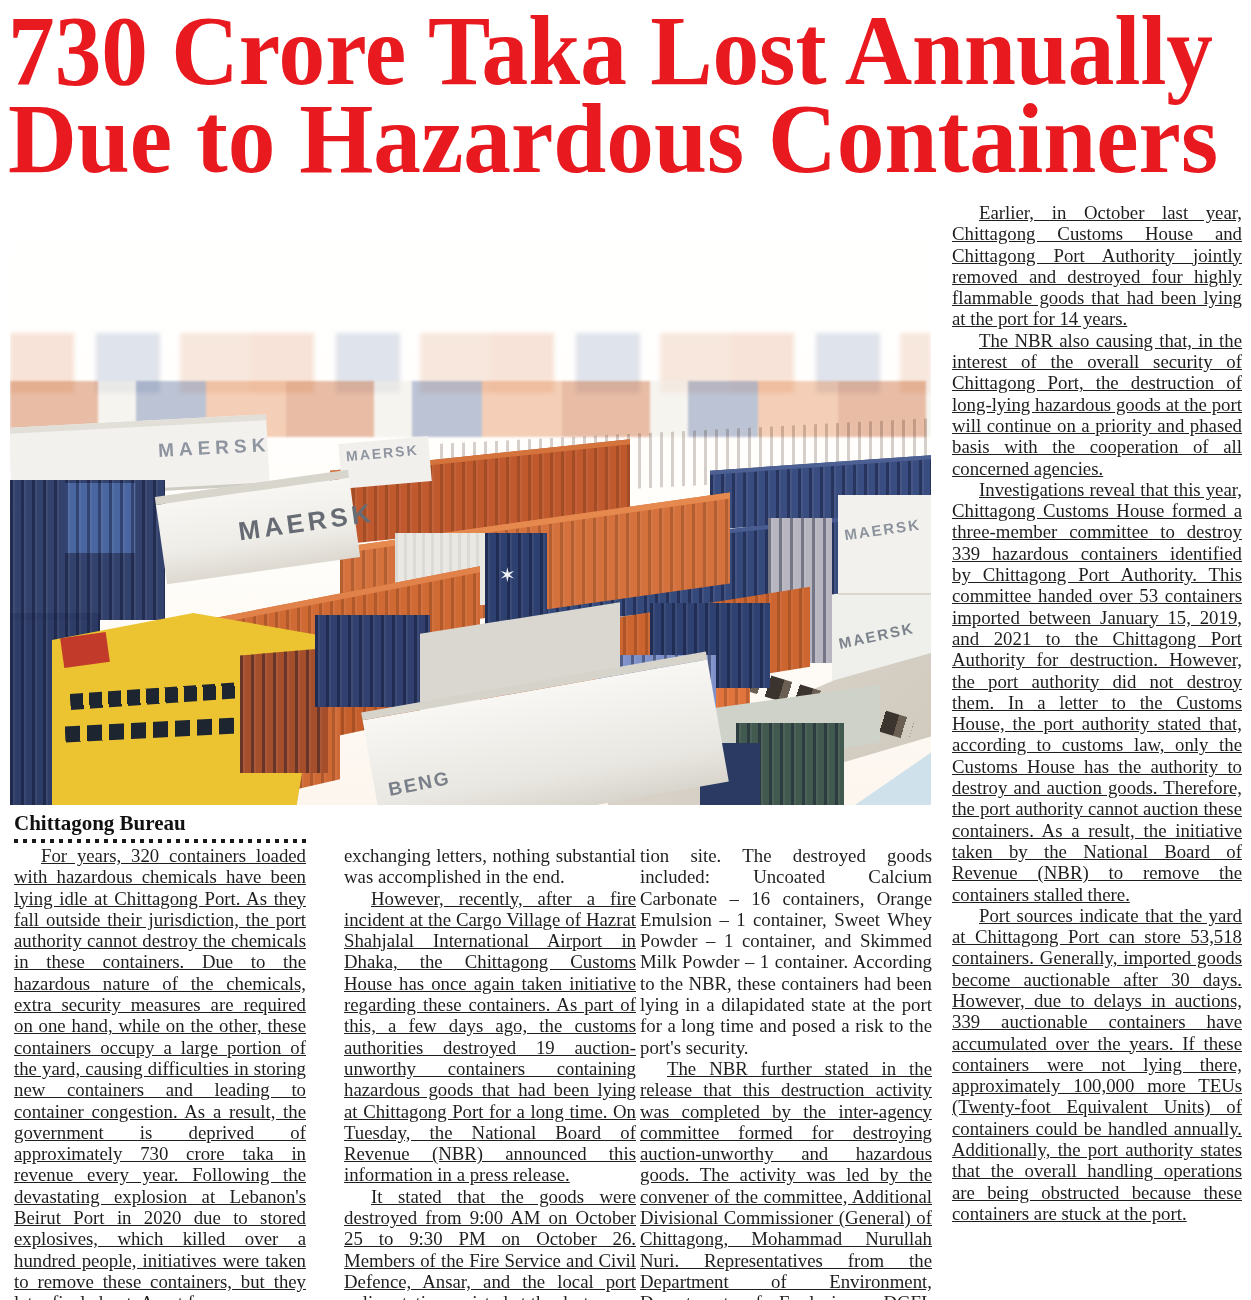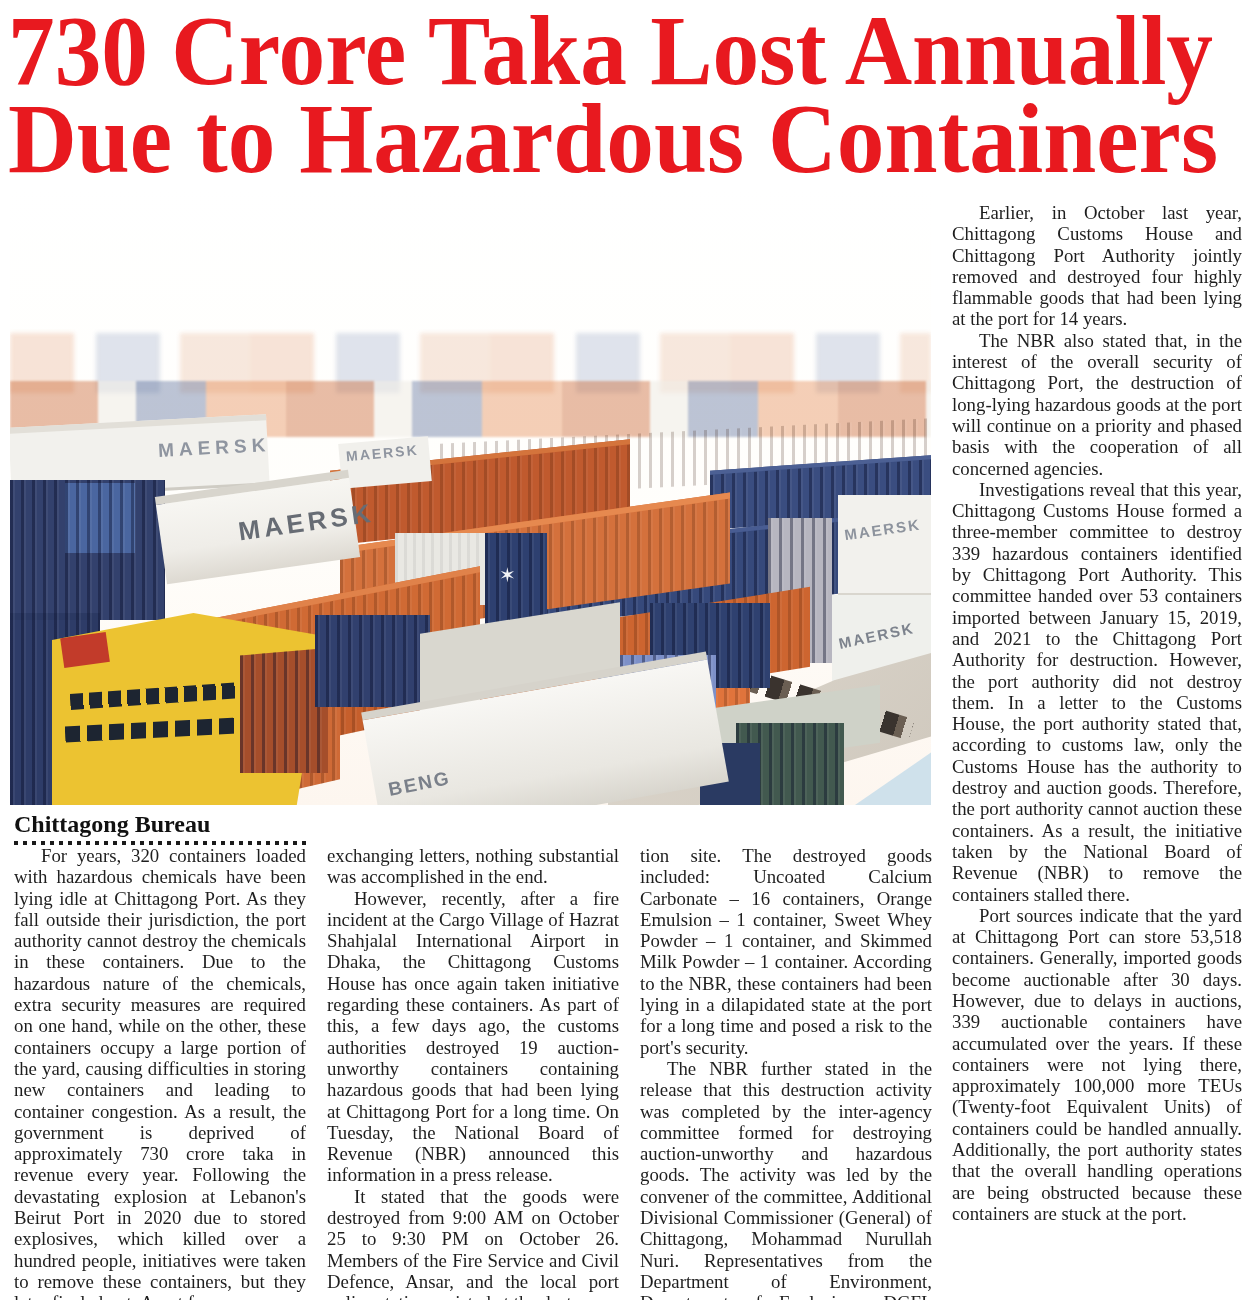--- a/index.html
+++ b/index.html
@@ -64,29 +64,29 @@
   .brand{position:absolute;font-family:"Liberation Sans",sans-serif;font-weight:bold;color:#8f95a0;}
   .bA{left:148px;top:254px;font-size:19px;letter-spacing:5px;transform:rotate(-3deg);}
   .bB{left:228px;top:324px;font-size:26px;letter-spacing:4px;color:#676c74;transform:rotate(-8deg);}
   .bC{left:336px;top:262px;font-size:14px;letter-spacing:2px;transform:rotate(-5deg);}
   .bD{left:834px;top:338px;font-size:15px;letter-spacing:2px;color:#8d939d;transform:rotate(-8deg);}
   .bE{left:828px;top:444px;font-size:15px;letter-spacing:2px;color:#7d838d;transform:rotate(-12deg);}
   .bF{left:378px;top:590px;font-size:19px;letter-spacing:2px;color:#7a808a;transform:rotate(-11deg);}
 
   
   .byline{position:absolute;left:14px;top:811px;width:292px;}
-  .byline-label{font-size:24px;font-weight:bold;color:#111;}
+  .byline-label{font-size:21px;font-weight:bold;color:#111;}
   .dotline{height:4px;margin-top:3px;background:repeating-linear-gradient(90deg,#1a1a1a 0 4px,rgba(0,0,0,0) 4px 9px);}
   .col{position:absolute;font-size:18.8px;line-height:21.3px;color:#1e1e1e;text-align:justify;}
   .col1{left:14px;top:845px;width:292px;height:452px;}
-  .col2{left:327px;top:845px;width:292px;height:452px;}
+  .col2{left:344px;top:845px;width:292px;height:452px;}
   .col3{left:640px;top:845px;width:292px;height:452px;}
   .col4{left:952px;top:202px;width:290px;height:1096px;}
   .para{margin:0;}
-  .ind{text-indent:27px;}
+  .ind{text-indent:27px;text-decoration:underline;}
 </style>
 </head>
 <body>
 
 <div class="headline-wrap">
   <svg width="1215" height="176" viewBox="0 0 1215 176">
     <text x="0" y="80" font-family="Liberation Serif, serif" font-weight="bold" font-size="100" fill="#e8191f" textLength="1205" lengthAdjust="spacingAndGlyphs">730 Crore Taka Lost Annually</text>
     <text x="0" y="168" font-family="Liberation Serif, serif" font-weight="bold" font-size="100" fill="#e8191f" textLength="1210" lengthAdjust="spacingAndGlyphs">Due to Hazardous Containers</text>
   </svg>
 </div>
@@ -155,16 +155,16 @@
     <p class="para">exchanging letters, nothing substantial was accomplished in the end.</p>
     <p class="para ind">However, recently, after a fire incident at the Cargo Village of Hazrat Shahjalal International Airport in Dhaka, the Chittagong Customs House has once again taken initiative regarding these containers. As part of this, a few days ago, the customs authorities destroyed 19 auction-unworthy containers containing hazardous goods that had been lying at Chittagong Port for a long time. On Tuesday, the National Board of Revenue (NBR) announced this information in a press release.</p>
     <p class="para ind">It stated that the goods were destroyed from 9:00 AM on October 25 to 9:30 PM on October 26. Members of the Fire Service and Civil Defence, Ansar, and the local port police station assisted at the destruc-</p>
   </div>
 <div class="col col3">
     <p class="para">tion site. The destroyed goods included: Uncoated Calcium Carbonate – 16 containers, Orange Emulsion – 1 container, Sweet Whey Powder – 1 container, and Skimmed Milk Powder – 1 container. According to the NBR, these containers had been lying in a dilapidated state at the port for a long time and posed a risk to the port's security.</p>
     <p class="para ind">The NBR further stated in the release that this destruction activity was completed by the inter-agency committee formed for destroying auction-unworthy and hazardous goods. The activity was led by the convener of the committee, Additional Divisional Commissioner (General) of Chittagong, Mohammad Nurullah Nuri. Representatives from the Department of Environment, Department of Explosives, DGFI, NSI,</p>
   </div>
 <div class="col col4">
     <p class="para ind">Earlier, in October last year, Chittagong Customs House and Chittagong Port Authority jointly removed and destroyed four highly flammable goods that had been lying at the port for 14 years.</p>
-    <p class="para ind">The NBR also stated that, in the interest of the overall security of Chittagong Port, the destruction of long-lying hazardous goods at the port will continue on a priority and phased basis with the cooperation of all concerned agencies.</p>
+    <p class="para ind">The NBR also causing that, in the interest of the overall security of Chittagong Port, the destruction of long-lying hazardous goods at the port will continue on a priority and phased basis with the cooperation of all concerned agencies.</p>
     <p class="para ind">Investigations reveal that this year, Chittagong Customs House formed a three-member committee to destroy 339 hazardous containers identified by Chittagong Port Authority. This committee handed over 53 containers imported between January 15, 2019, and 2021 to the Chittagong Port Authority for destruction. However, the port authority did not destroy them. In a letter to the Customs House, the port authority stated that, according to customs law, only the Customs House has the authority to destroy and auction goods. Therefore, the port authority cannot auction these containers. As a result, the initiative taken by the National Board of Revenue (NBR) to remove the containers stalled there.</p>
     <p class="para ind">Port sources indicate that the yard at Chittagong Port can store 53,518 containers. Generally, imported goods become auctionable after 30 days. However, due to delays in auctions, 339 auctionable containers have accumulated over the years. If these containers were not lying there, approximately 100,000 more TEUs (Twenty-foot Equivalent Units) of containers could be handled annually. Additionally, the port authority states that the overall handling operations are being obstructed because these containers are stuck at the port.</p>
   </div>
 
 </body></html>

